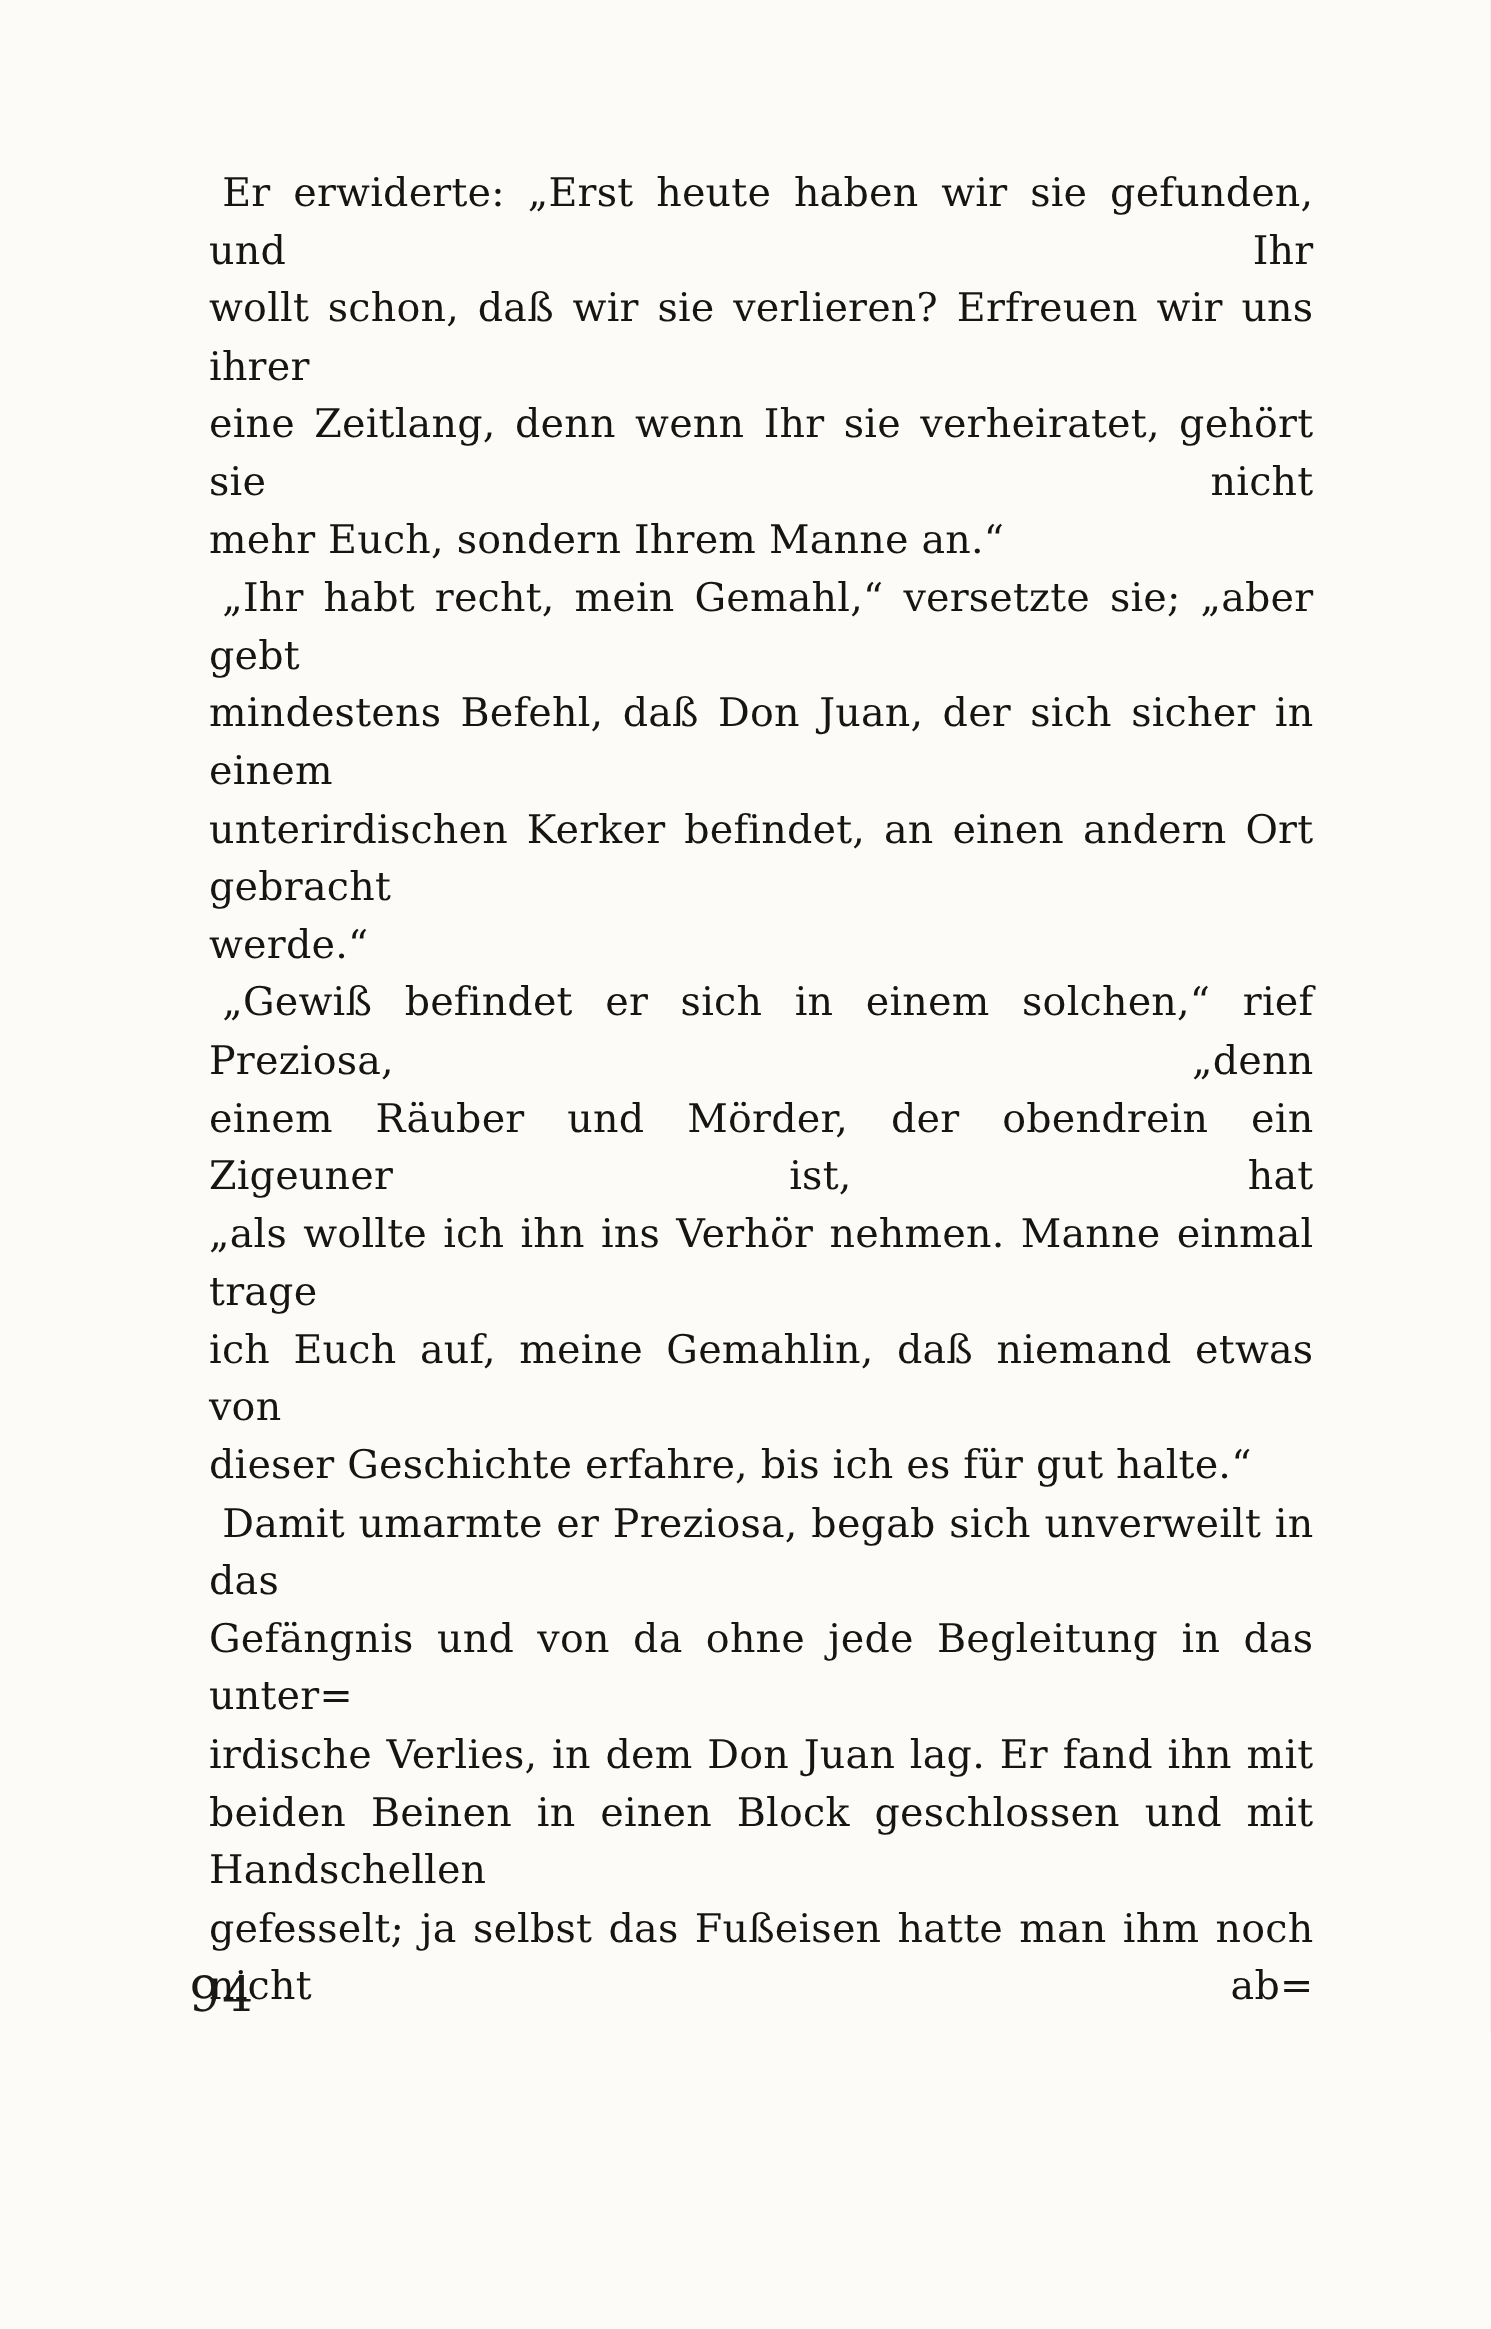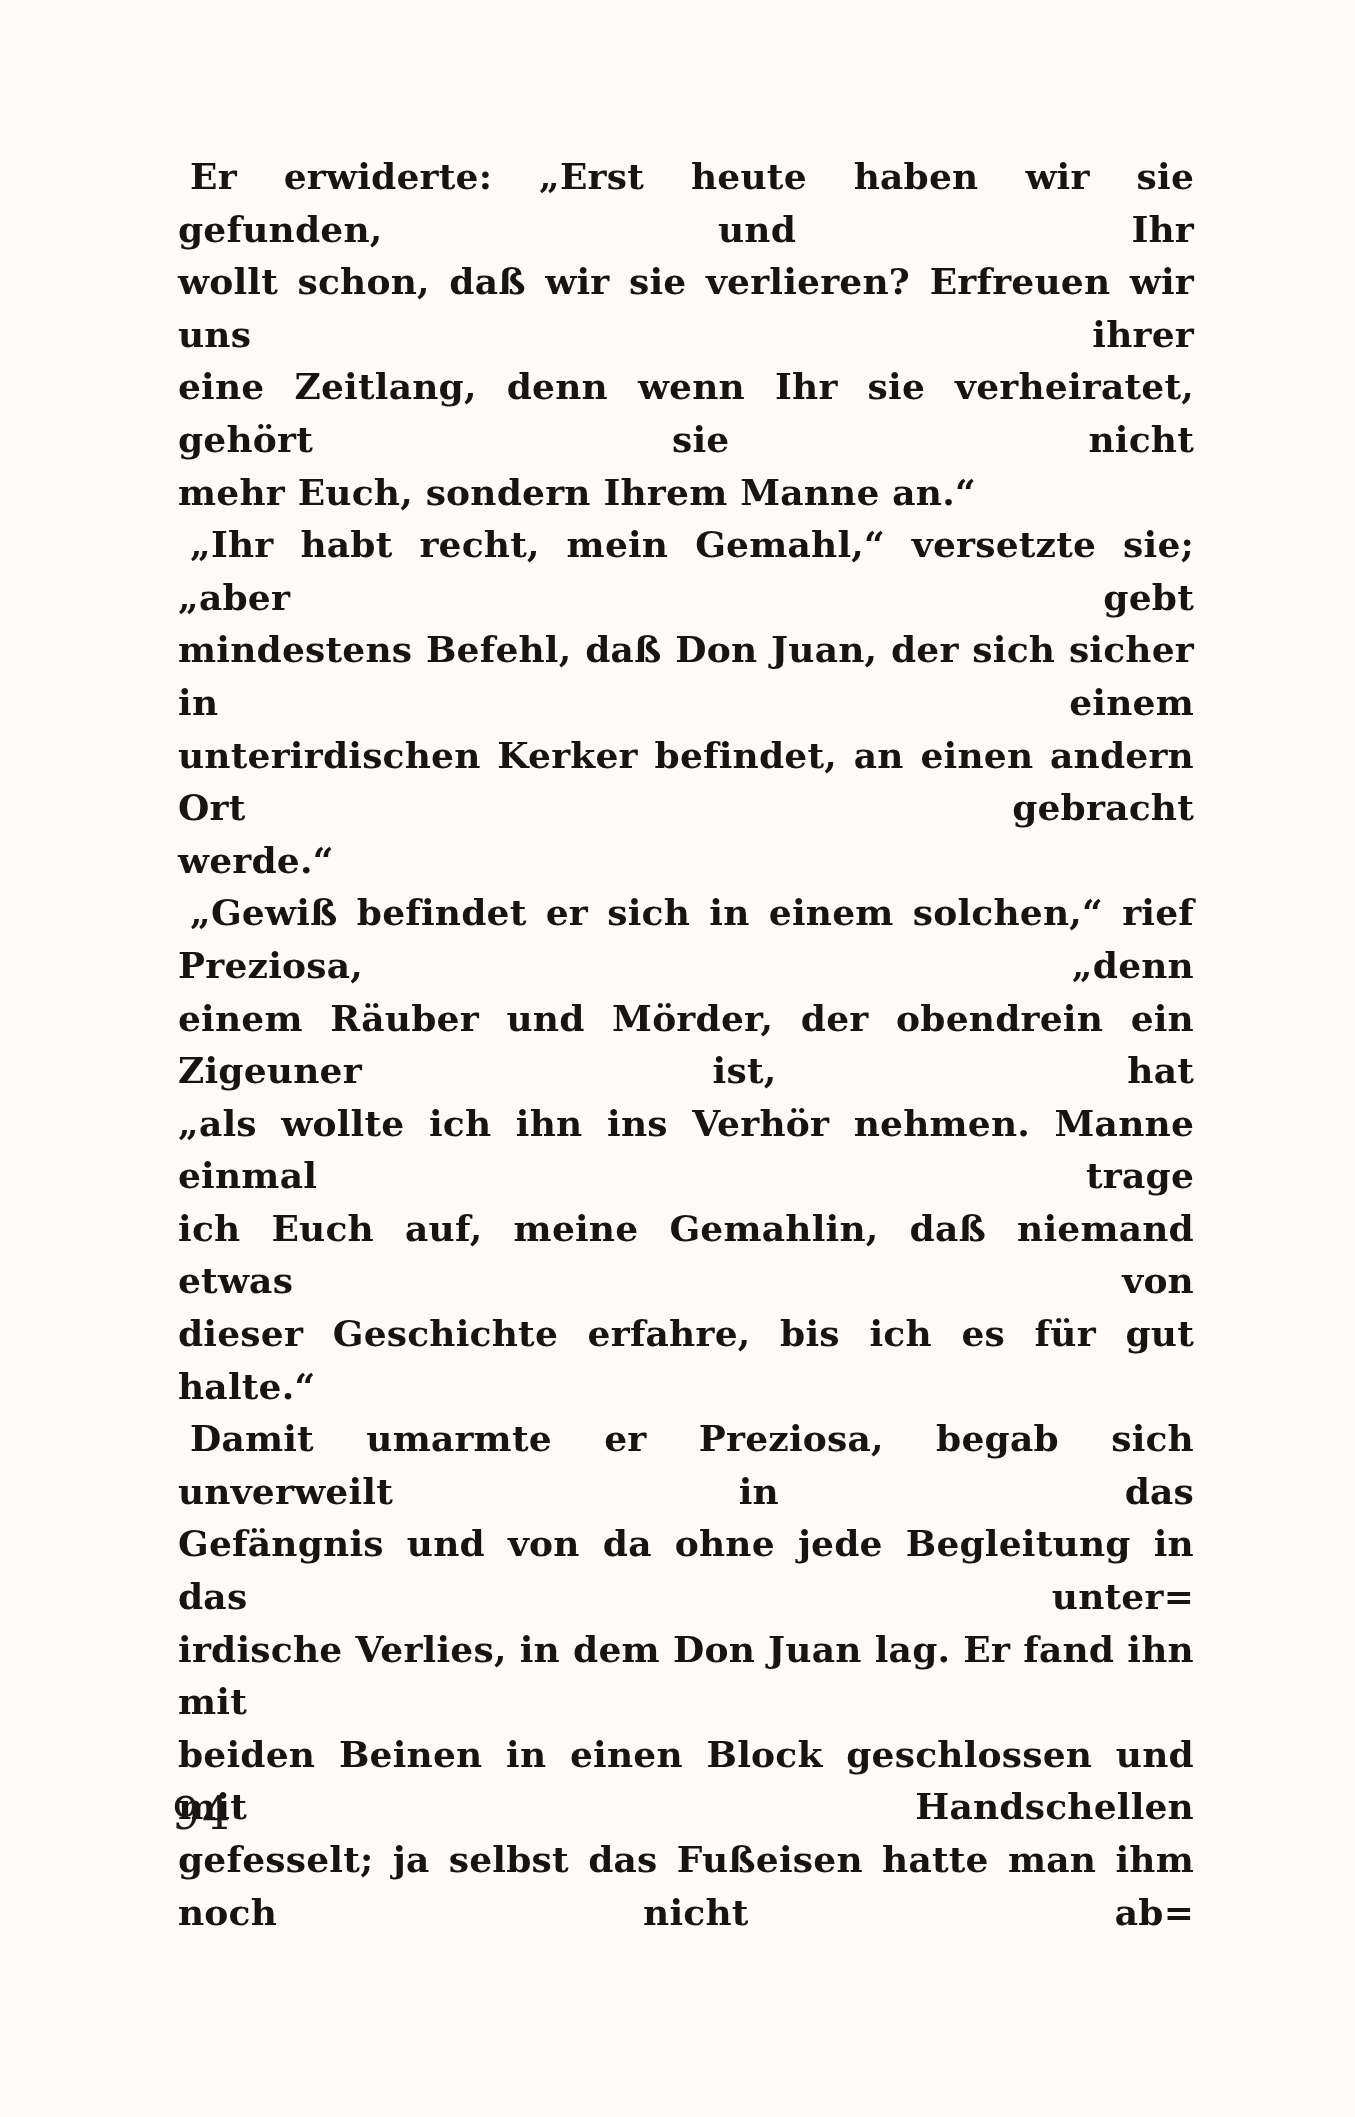--- a/index.html
+++ b/index.html
@@ -22,26 +22,27 @@
     left: 178px;
     top: 150px;
     width: 1016px;
   }
   .paragraph {
     margin: 0;
     padding: 0;
   }
   .line {
     font-size: 36px;
-    font-weight: 700;
+    font-weight: 400;
     line-height: 52.6px;
     letter-spacing: 0.2px;
     white-space: normal;
     text-align: justify;
     text-align-last: justify;
+    margin-left: 12px;
     -moz-text-align-last: justify;
   }
   .line.para-start {
     text-indent: 12px;
   }
   .line.para-end {
     text-align-last: left;
     -moz-text-align-last: left;
   }
   .page-number {

